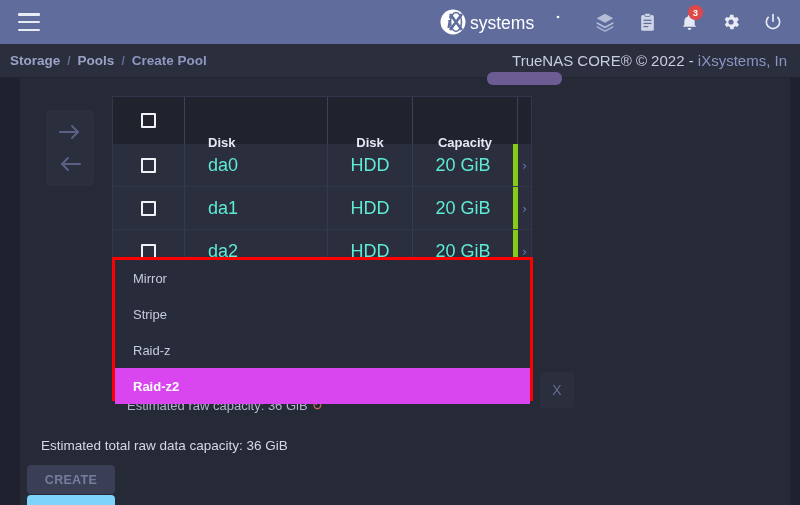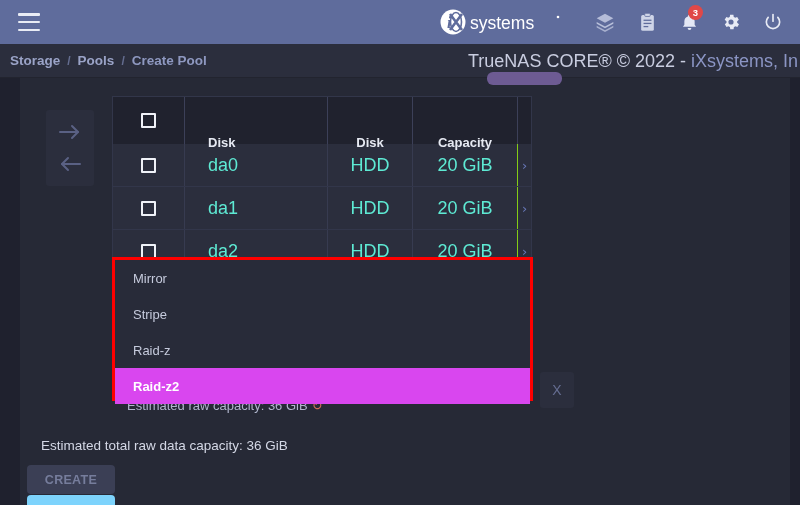--- a/index.html
+++ b/index.html
@@ -78,24 +78,24 @@
     display: flex; align-items: center;
     font-size: 13.5px;
     font-weight: bold;
   }
   .crumb { color: #9aa3c7; cursor: pointer; }
   .crumb.last { color: #8e98c0; }
   .crumb-sep { color: #646d90; margin: 0 7px; font-size: 12px; }
   .copyright {
     position: absolute; right: 0; top: 0;
     height: 34px; line-height: 34px;
-    font-size: 18px;
+    font-size: 15px;
     color: #c9cde0;
     white-space: nowrap;
-    padding-right: 2px;
+    padding-right: 13px;
   }
   .copyright .link { color: #8b95c4; }
 
   
   .page {
     position: absolute; top: 78px; left: 0;
     width: 800px; height: 427px;
     background: #262936;
   }
   .rail-left {
@@ -166,21 +166,21 @@
     border-right: 1px solid #373b50;
   }
   .col-type {
     width: 85px;
     display: flex; align-items: center; justify-content: center;
     border-right: 1px solid #373b50;
   }
   .col-cap {
     width: 105px;
     display: flex; align-items: center; justify-content: center;
-    border-right: 1px solid #84cc16;
+    border-right: 5px solid #84cc16;
   }
   .col-act {
     flex: 1;
     display: flex; align-items: center; justify-content: center;
   }
   .dt-head .col-check,
   .dt-head .col-disk,
   .dt-head .col-type,
   .dt-head .col-cap { border-right: 1px solid #3c4058; }
 

